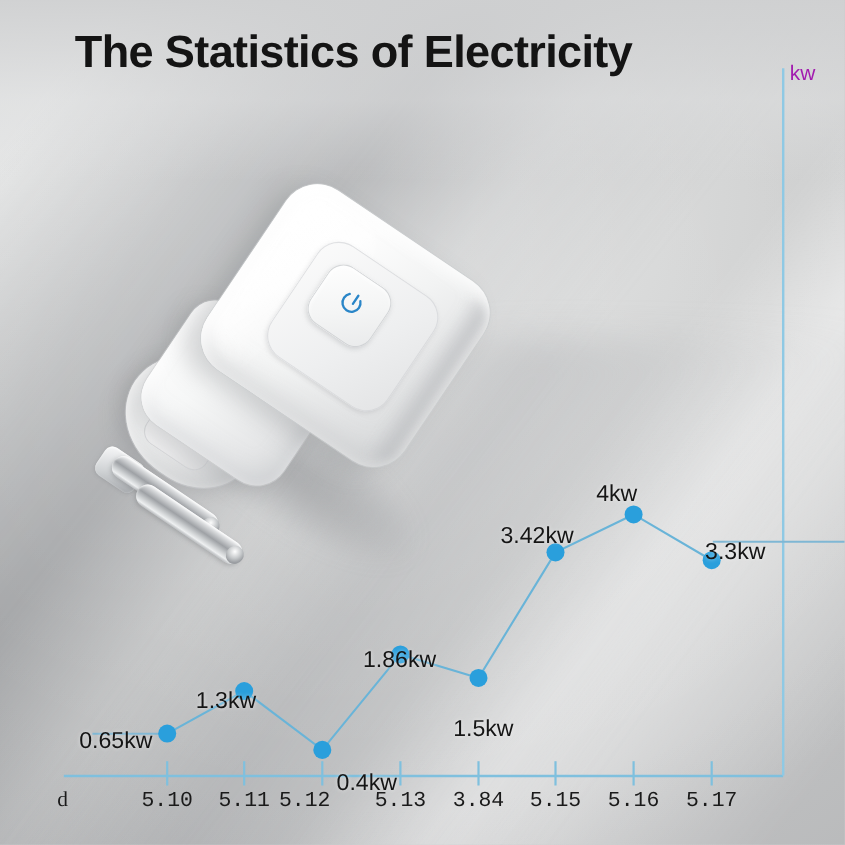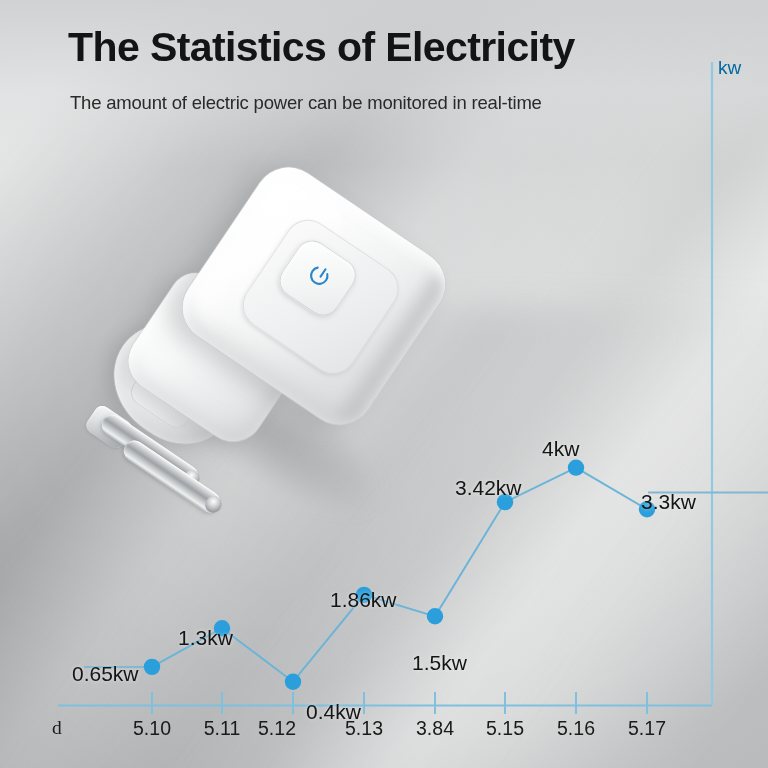--- a/index.html
+++ b/index.html
@@ -68,21 +68,21 @@
     color:#141414;white-space:nowrap;
     font-family:"Liberation Sans","DejaVu Sans",sans-serif;
   }
   .subtitle{
     position:absolute;left:70px;top:92px;
     font-size:18.5px;font-weight:400;letter-spacing:-.2px;
     color:#2a2a2a;white-space:nowrap;
   }
   .unit-kw{
     position:absolute;left:718px;top:57px;
-    font-size:19px;color:#0369a1;
+    font-size:19px;color:#a21caf;
   }
 
   
   .plug-wrap{
     position:absolute;left:88px;top:176px;width:380px;height:380px;
   }
   .plug-shadow{
     position:absolute;left:18px;top:196px;width:330px;height:120px;
     background:radial-gradient(50% 50% at 50% 50%, rgba(110,112,116,.42) 0%, rgba(130,132,136,.18) 55%, rgba(255,255,255,0) 78%);
     transform:rotate(34deg);filter:blur(9px);
@@ -169,21 +169,21 @@
     background:linear-gradient(150deg,#fbfbfc,#cfd2d4 55%,#a3a6aa);
     box-shadow:inset 0 1px 2px rgba(255,255,255,.85), 0 1px 3px rgba(120,122,126,.3);
   }
 
   
   .chart{position:absolute;left:0;top:0;width:768px;height:768px;}
   .axis-labels{position:absolute;left:0;top:0;width:768px;height:768px;}
   .xtick-label{
     position:absolute;top:717px;
     font-size:19.5px;color:#1a1a1a;transform:translateX(-50%);
-    font-family:Liberation Sans, sans-serif;
+    font-family:Liberation Mono, monospace;
     white-space:nowrap;
   }
   .d-label{
     position:absolute;left:52px;top:717px;
     font-size:19.5px;color:#1a1a1a;
     font-family:"Liberation Serif","DejaVu Serif",serif;
   }
   .pt-label{
     position:absolute;
     font-size:21px;color:#151515;white-space:nowrap;
@@ -198,21 +198,20 @@
 <div id="stage">
 
   <div class="bg-base"></div>
   <div class="bg-diag-a"></div>
   <div class="bg-diag-b"></div>
   <div class="bg-diag-c"></div>
   <div class="bg-vig"></div>
   <div class="bg-top-sheen"></div>
 
   <div class="title">The Statistics of Electricity</div>
-  <div class="subtitle">The amount of electric power can be monitored in real-time</div>
   <div class="unit-kw">kw</div>
 
   <div class="plug-wrap">
     <div class="plug-shadow"></div>
 
     <div class="plug-collar">
       <div class="plug-collar-slot"></div>
     </div>
 
     <div class="earth-clip"></div>

